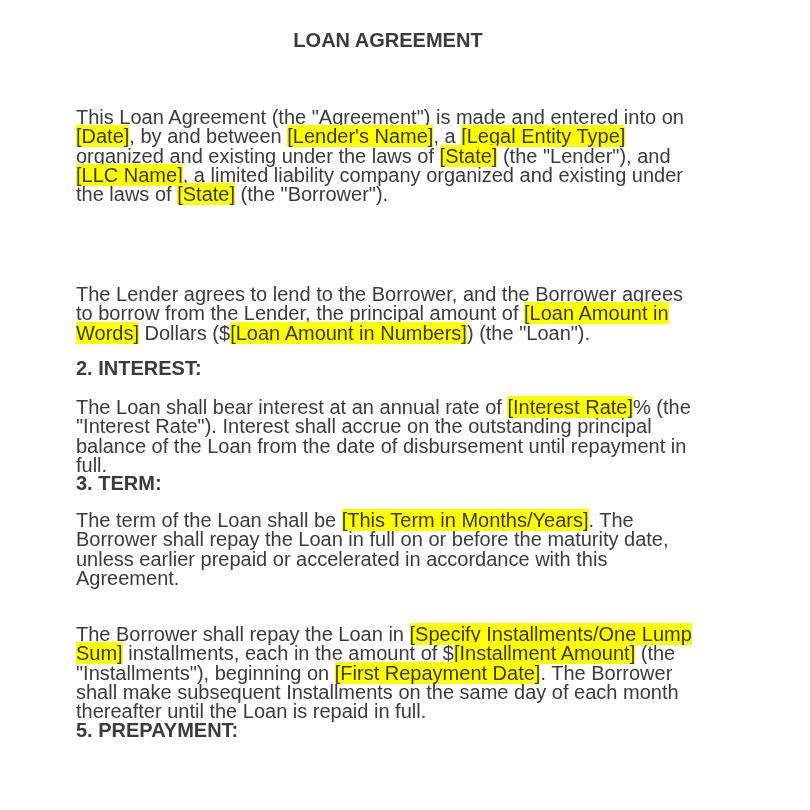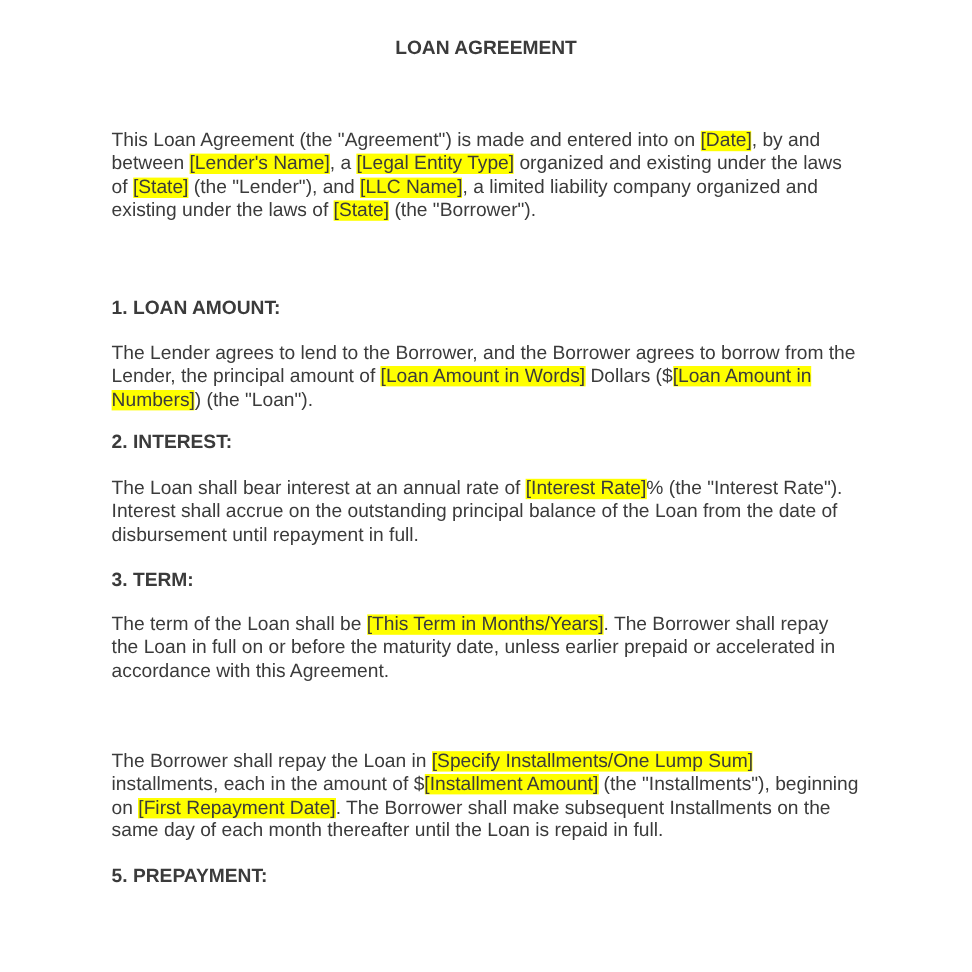--- a/index.html
+++ b/index.html
@@ -17,23 +17,23 @@
   }
   .page {
     position: relative;
     width: 810px;
     height: 810px;
     background: var(--bg);
     overflow: hidden;
   }
   .block {
     position: absolute;
-    left: 93px;
+    left: 76px;
     width: 624px;
-    font-size: 16px;
+    font-size: 20px;
     line-height: 19.3px;
     color: var(--ink);
     letter-spacing: 0;
     word-spacing: 0;
   }
   .doc-title {
     font-weight: bold;
     text-align: center;
   }
   .heading {
@@ -45,21 +45,20 @@
 </style>
 </head>
 <body>
 
 <div class="page">
 
   <div class="block doc-title" style="top:31px">LOAN AGREEMENT</div>
 
   <div class="block body" style="top:108px"><span>This Loan Agreement (the "Agreement") is made and entered into on </span><span class="hl">[Date]</span><span>, by and between </span><span class="hl">[Lender's Name]</span><span>, a </span><span class="hl">[Legal Entity Type]</span><span> organized and existing under the laws of </span><span class="hl">[State]</span><span> (the "Lender"), and </span><span class="hl">[LLC Name]</span><span>, a limited liability company organized and existing under the laws of </span><span class="hl">[State]</span><span> (the "Borrower").</span></div>
 
-  <div class="block heading" style="top:248px">1. LOAN AMOUNT:</div>
   <div class="block body" style="top:285px"><span>The Lender agrees to lend to the Borrower, and the Borrower agrees to borrow from the Lender, the principal amount of </span><span class="hl">[Loan Amount in Words]</span><span> Dollars ($</span><span class="hl">[Loan Amount in Numbers]</span><span>) (the "Loan").</span></div>
 
   <div class="block heading" style="top:359px">2. INTEREST:</div>
   <div class="block body" style="top:398px"><span>The Loan shall bear interest at an annual rate of </span><span class="hl">[Interest Rate]</span><span>% (the "Interest Rate"). Interest shall accrue on the outstanding principal balance of the Loan from the date of disbursement until repayment in full.</span></div>
 
   <div class="block heading" style="top:474px">3. TERM:</div>
   <div class="block body" style="top:511px"><span>The term of the Loan shall be </span><span class="hl">[This Term in Months/Years]</span><span>. The Borrower shall repay the Loan in full on or before the maturity date, unless earlier prepaid or accelerated in accordance with this Agreement.</span></div>
 
   <div class="block body" style="top:625px"><span>The Borrower shall repay the Loan in </span><span class="hl">[Specify Installments/One Lump Sum]</span><span> installments, each in the amount of $</span><span class="hl">[Installment Amount]</span><span> (the "Installments"), beginning on </span><span class="hl">[First Repayment Date]</span><span>. The Borrower shall make subsequent Installments on the same day of each month thereafter until the Loan is repaid in full.</span></div>
 

